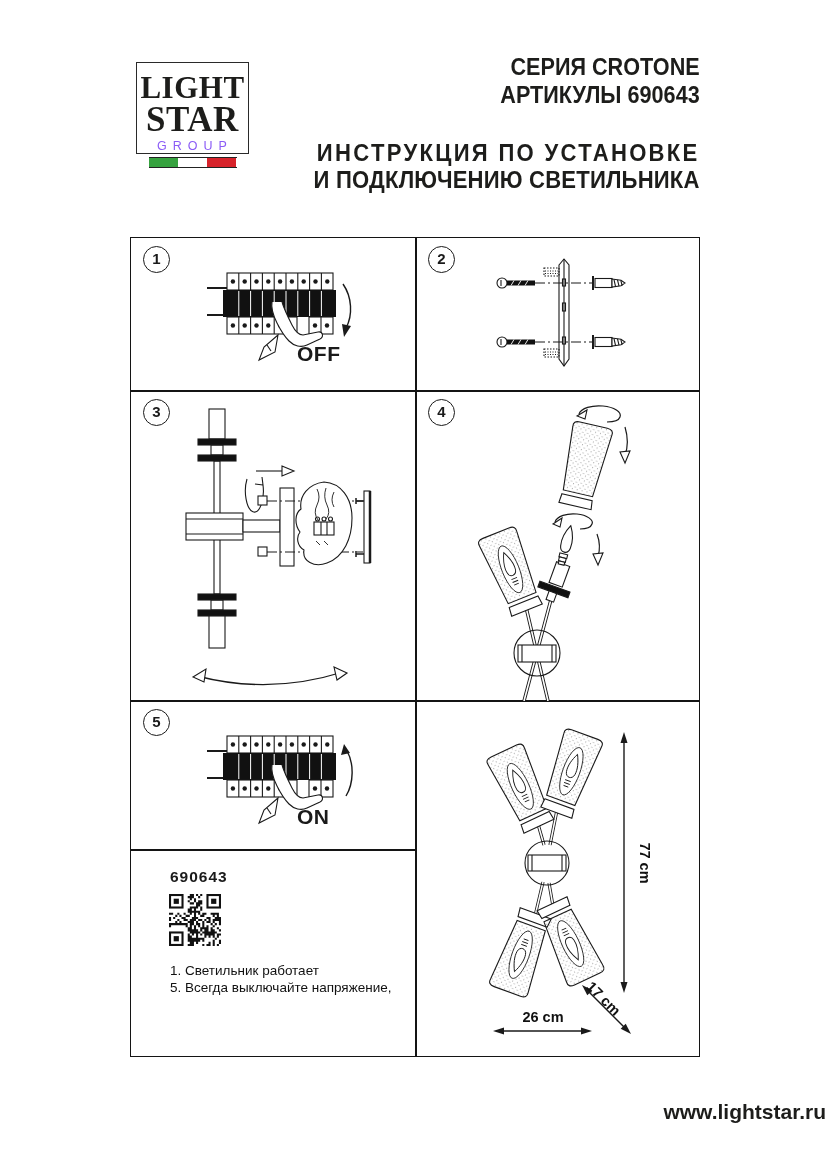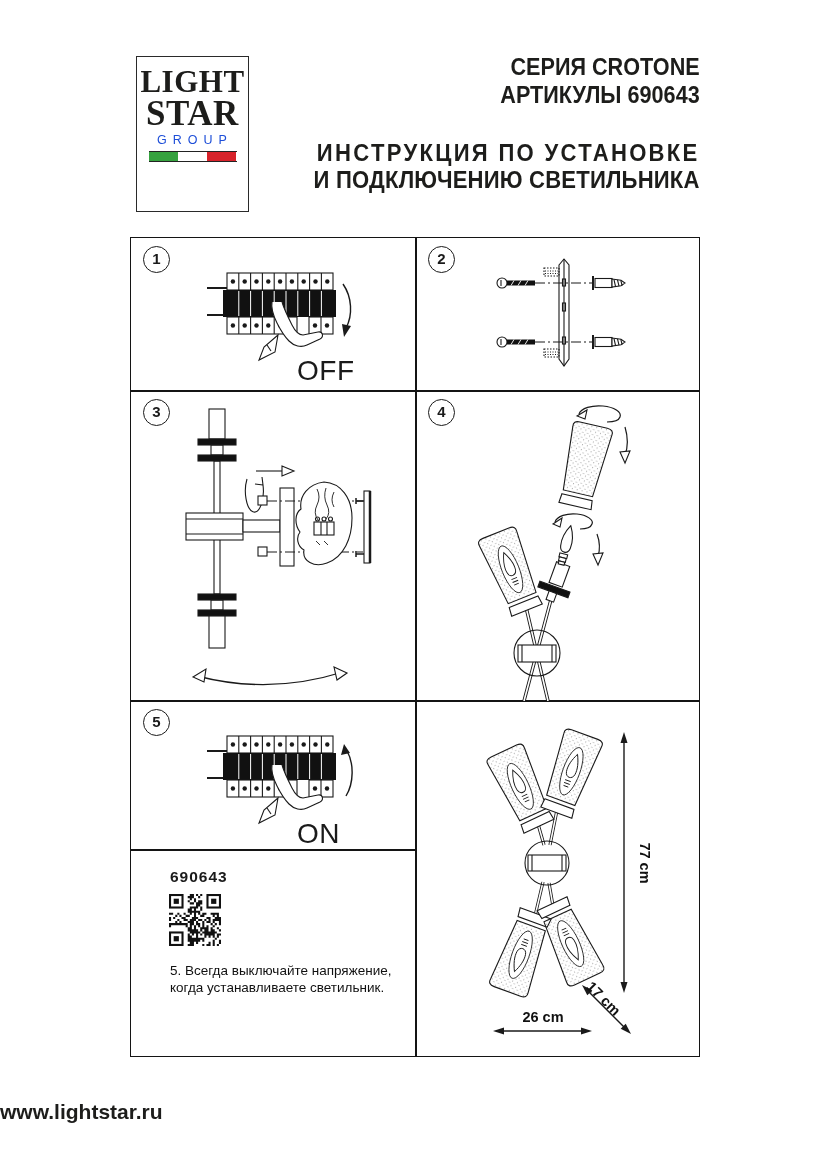--- a/index.html
+++ b/index.html
@@ -1,25 +1,25 @@
 <!DOCTYPE html>
 <html><head>
 <meta charset="utf-8">
 <style>
   html,body{margin:0;padding:0;background:#ffffff;}
   .page{position:relative;width:826px;height:1169px;background:#fff;overflow:hidden;
         font-family:"Liberation Sans",sans-serif;color:#1a1a1a;}
   
-  .logo-box{position:absolute;left:136px;top:56px;width:113px;height:156px;
+  .logo-box{position:absolute;left:136px;top:62px;width:113px;height:92px;
             border:1.5px solid #2a2a2a;box-sizing:border-box;text-align:center;}
   .logo-l1{font-family:"Liberation Serif",serif;font-weight:700;font-size:31px;line-height:30px;
            margin-top:10px;letter-spacing:.5px;color:#1d1d1b;transform:scaleY(1.05);}
   .logo-l2{font-family:"Liberation Serif",serif;font-weight:700;font-size:35px;line-height:32px;
            letter-spacing:.5px;color:#1d1d1b;transform:scaleY(1.05);}
-  .logo-l3{font-size:12.5px;letter-spacing:6px;text-indent:5px;color:#1d4ed8;margin-top:4px;}
+  .logo-l3{font-size:12.5px;letter-spacing:6px;text-indent:5px;color:#8b5cf6;margin-top:4px;}
   .flag{width:88px;height:9px;margin:4px auto 0;border-top:1.2px solid #222;border-bottom:1.2px solid #222;
         display:flex;box-sizing:content-box;}
   .flag span{flex:1;height:100%;}
   .titles{position:absolute;right:126px;top:53px;text-align:right;
           transform:scaleX(.92);transform-origin:right top;}
   .titles .t-line{font-weight:700;font-size:23.5px;line-height:28px;color:#1d1d1b;}
   .instr{position:absolute;right:126px;top:139px;text-align:right;
          transform:scaleX(.92);transform-origin:right top;}
   .instr .i1{font-weight:700;font-size:24px;line-height:27px;letter-spacing:2.5px;color:#1d1d1b;}
   .instr .i2{font-weight:700;font-size:24px;line-height:27px;letter-spacing:.2px;color:#1d1d1b;}
@@ -31,28 +31,28 @@
   .c1{left:0;top:0;width:285px;height:153px;}
   .c2{left:285px;top:0;width:281px;height:153px;}
   .c3{left:0;top:153px;width:285px;height:310px;}
   .c4{left:285px;top:153px;width:281px;height:310px;}
   .c5{left:0;top:463px;width:285px;height:149px;}
   .c6{left:0;top:612px;width:285px;height:204px;}
   .c7{left:285px;top:463px;width:281px;height:353px;}
   .step-circle{position:absolute;left:12px;top:8px;width:27px;height:27px;border:1.4px solid #1a1a1a;
                border-radius:50%;box-sizing:border-box;text-align:center;font-weight:700;font-size:15px;
                line-height:24px;background:#fff;}
-  .onoff{position:absolute;left:166px;top:104px;font-weight:400;font-size:28px;letter-spacing:.5px;margin-top:13px;}
+  .onoff{position:absolute;left:166px;top:104px;font-weight:700;font-size:21px;letter-spacing:.5px;}
   .cell svg{position:absolute;left:0;top:0;}
   
   .article-no{position:absolute;left:39px;top:18px;font-weight:700;font-size:15.5px;letter-spacing:1px;text-align:right;}
   .qr-wrap{position:absolute;left:38px;top:44px;width:52px;height:52px;}
   .notes{position:absolute;left:39px;top:112px;width:235px;font-size:13.5px;line-height:17px;color:#111;}
   
-  .footer{position:absolute;left:0;top:1100px;width:100%;text-align:left;
+  .footer{position:absolute;left:0;top:1100px;width:100%;text-align:right;
           font-weight:700;font-size:21px;color:#1d1d1b;}
 </style>
 </head>
 <body>
 
 <div class="page">
 
   <div class="logo-box">
     <div class="logo-l1">LIGHT</div>
     <div class="logo-l2">STAR</div>
@@ -320,22 +320,22 @@
             <path d="M20,0h2v2h-2zM22,0h2v2h-2zM26,0h2v2h-2zM30,0h2v2h-2zM18,2h2v2h-2zM20,2h2v2h-2zM22,2h2v2h-2zM28,2h2v2h-2zM20,4h2v2h-2zM24,4h2v2h-2zM18,6h2v2h-2zM24,6h2v2h-2zM28,6h2v2h-2zM30,6h2v2h-2zM20,8h2v2h-2zM22,8h2v2h-2zM26,8h2v2h-2zM28,8h2v2h-2zM30,8h2v2h-2zM26,10h2v2h-2zM28,10h2v2h-2zM20,12h2v2h-2zM22,12h2v2h-2zM24,12h2v2h-2zM26,12h2v2h-2zM30,12h2v2h-2zM18,14h2v2h-2zM20,14h2v2h-2zM24,14h2v2h-2zM30,14h2v2h-2zM18,16h2v2h-2zM20,16h2v2h-2zM22,16h2v2h-2zM24,16h2v2h-2zM26,16h2v2h-2zM28,16h2v2h-2zM0,18h2v2h-2zM2,18h2v2h-2zM8,18h2v2h-2zM14,18h2v2h-2zM20,18h2v2h-2zM24,18h2v2h-2zM28,18h2v2h-2zM32,18h2v2h-2zM34,18h2v2h-2zM40,18h2v2h-2zM42,18h2v2h-2zM44,18h2v2h-2zM46,18h2v2h-2zM6,20h2v2h-2zM10,20h2v2h-2zM16,20h2v2h-2zM18,20h2v2h-2zM24,20h2v2h-2zM30,20h2v2h-2zM32,20h2v2h-2zM42,20h2v2h-2zM46,20h2v2h-2zM0,22h2v2h-2zM4,22h2v2h-2zM12,22h2v2h-2zM14,22h2v2h-2zM22,22h2v2h-2zM24,22h2v2h-2zM26,22h2v2h-2zM36,22h2v2h-2zM38,22h2v2h-2zM44,22h2v2h-2zM46,22h2v2h-2zM48,22h2v2h-2zM0,24h2v2h-2zM8,24h2v2h-2zM14,24h2v2h-2zM16,24h2v2h-2zM20,24h2v2h-2zM22,24h2v2h-2zM24,24h2v2h-2zM28,24h2v2h-2zM30,24h2v2h-2zM34,24h2v2h-2zM38,24h2v2h-2zM42,24h2v2h-2zM44,24h2v2h-2zM46,24h2v2h-2zM48,24h2v2h-2zM6,26h2v2h-2zM10,26h2v2h-2zM18,26h2v2h-2zM20,26h2v2h-2zM22,26h2v2h-2zM26,26h2v2h-2zM32,26h2v2h-2zM36,26h2v2h-2zM38,26h2v2h-2zM42,26h2v2h-2zM48,26h2v2h-2zM0,28h2v2h-2zM2,28h2v2h-2zM4,28h2v2h-2zM6,28h2v2h-2zM8,28h2v2h-2zM10,28h2v2h-2zM12,28h2v2h-2zM14,28h2v2h-2zM16,28h2v2h-2zM20,28h2v2h-2zM22,28h2v2h-2zM26,28h2v2h-2zM28,28h2v2h-2zM32,28h2v2h-2zM40,28h2v2h-2zM44,28h2v2h-2zM48,28h2v2h-2zM0,30h2v2h-2zM16,30h2v2h-2zM20,30h2v2h-2zM24,30h2v2h-2zM28,30h2v2h-2zM32,30h2v2h-2zM36,30h2v2h-2zM42,30h2v2h-2zM18,32h2v2h-2zM20,32h2v2h-2zM24,32h2v2h-2zM30,32h2v2h-2zM32,32h2v2h-2zM34,32h2v2h-2zM36,32h2v2h-2zM40,32h2v2h-2zM46,32h2v2h-2zM18,34h2v2h-2zM20,34h2v2h-2zM22,34h2v2h-2zM24,34h2v2h-2zM26,34h2v2h-2zM30,34h2v2h-2zM34,34h2v2h-2zM36,34h2v2h-2zM40,34h2v2h-2zM42,34h2v2h-2zM48,34h2v2h-2zM20,36h2v2h-2zM22,36h2v2h-2zM24,36h2v2h-2zM26,36h2v2h-2zM28,36h2v2h-2zM32,36h2v2h-2zM34,36h2v2h-2zM36,36h2v2h-2zM38,36h2v2h-2zM40,36h2v2h-2zM42,36h2v2h-2zM44,36h2v2h-2zM18,38h2v2h-2zM22,38h2v2h-2zM26,38h2v2h-2zM30,38h2v2h-2zM34,38h2v2h-2zM36,38h2v2h-2zM38,38h2v2h-2zM40,38h2v2h-2zM42,38h2v2h-2zM46,38h2v2h-2zM48,38h2v2h-2zM18,40h2v2h-2zM20,40h2v2h-2zM26,40h2v2h-2zM34,40h2v2h-2zM38,40h2v2h-2zM42,40h2v2h-2zM46,40h2v2h-2zM18,42h2v2h-2zM20,42h2v2h-2zM22,42h2v2h-2zM24,42h2v2h-2zM26,42h2v2h-2zM28,42h2v2h-2zM30,42h2v2h-2zM32,42h2v2h-2zM44,42h2v2h-2zM18,44h2v2h-2zM20,44h2v2h-2zM22,44h2v2h-2zM24,44h2v2h-2zM26,44h2v2h-2zM28,44h2v2h-2zM32,44h2v2h-2zM42,44h2v2h-2zM48,44h2v2h-2zM20,46h2v2h-2zM22,46h2v2h-2zM26,46h2v2h-2zM38,46h2v2h-2zM42,46h2v2h-2zM48,46h2v2h-2zM18,48h2v2h-2zM20,48h2v2h-2zM22,48h2v2h-2zM32,48h2v2h-2zM36,48h2v2h-2zM38,48h2v2h-2zM42,48h2v2h-2zM46,48h2v2h-2z" fill="#111"></path>
             <rect x="1" y="1" width="12" height="12" fill="none" stroke="#111" stroke-width="2"></rect>
             <rect x="4.5" y="4.5" width="5" height="5" fill="#111"></rect>
             <rect x="1" y="37" width="12" height="12" fill="none" stroke="#111" stroke-width="2"></rect>
             <rect x="4.5" y="40.5" width="5" height="5" fill="#111"></rect>
             <rect x="37" y="1" width="12" height="12" fill="none" stroke="#111" stroke-width="2"></rect>
             <rect x="40.5" y="4.5" width="5" height="5" fill="#111"></rect>
           </svg>
       </div>
       <div class="notes">
+        <div>1. Светильник работает</div>
         <div>5. Всегда выключайте напряжение,</div>
-        <div>когда устанавливаете светильник.</div>
       </div>
     </div>
 
     <div class="cell c7">
       <svg width="281" height="353" viewBox="0 0 281 353">
         <defs>
           <pattern id="fnp" width="5" height="5" patternUnits="userSpaceOnUse">
             <circle cx="1" cy="1.5" r="0.45" fill="#444"></circle>
               <circle cx="3.6" cy="3.8" r="0.45" fill="#444"></circle>
           </pattern>

